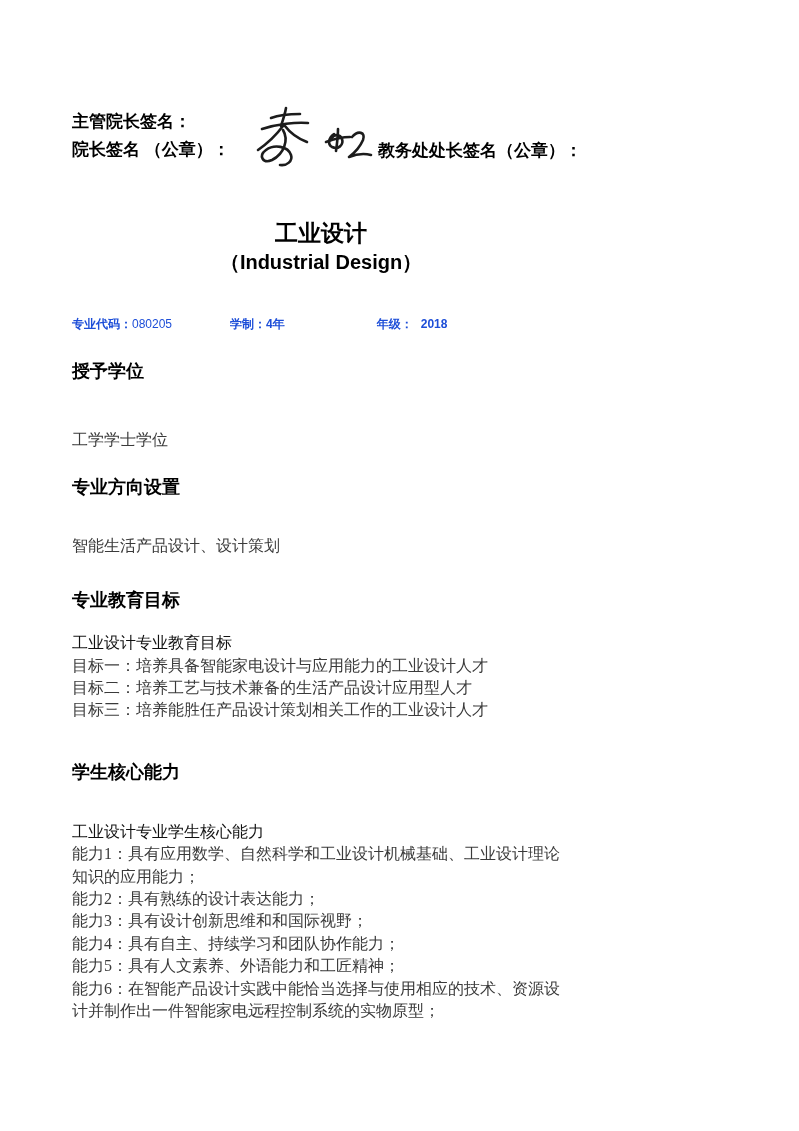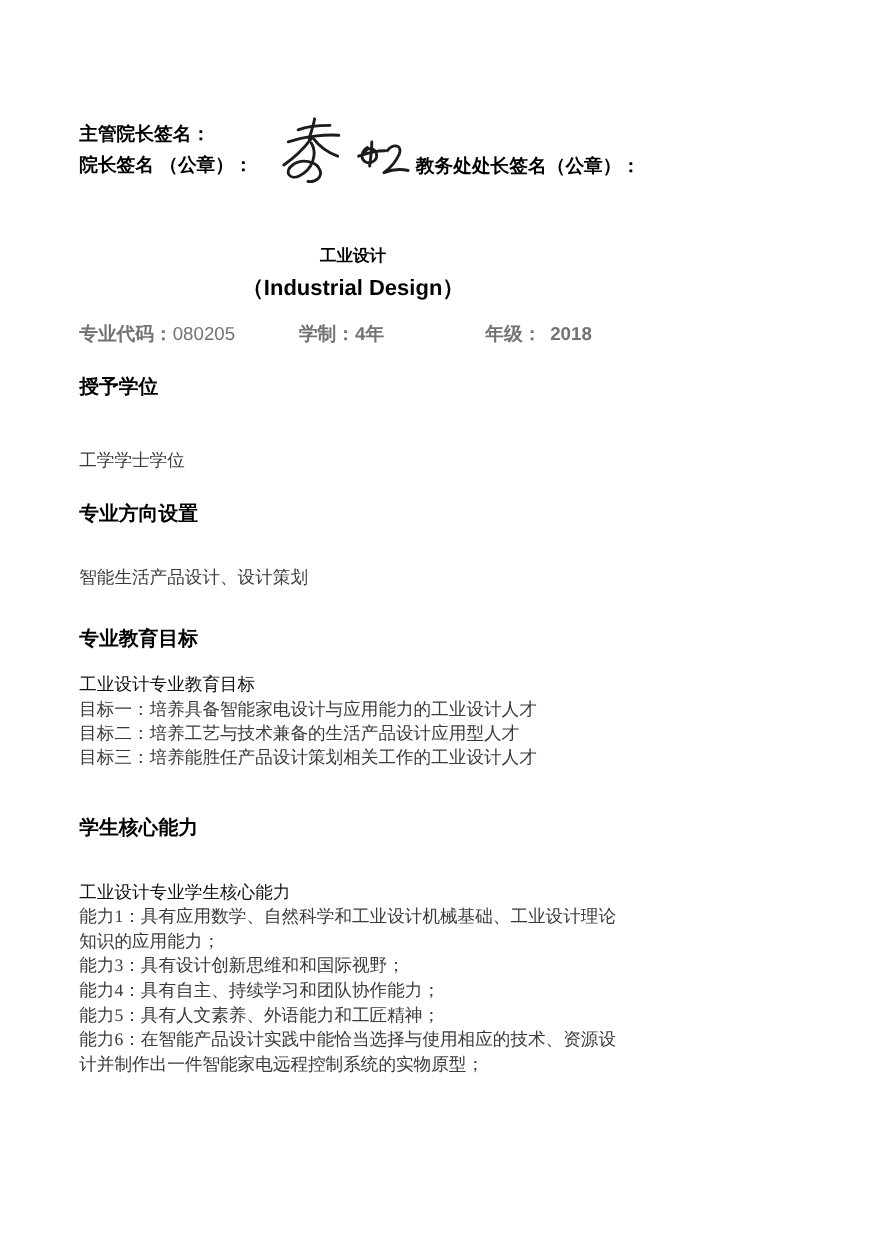--- a/index.html
+++ b/index.html
@@ -46,36 +46,36 @@
     stroke-width: 2.6;
     stroke-linecap: round;
     stroke-linejoin: round;
   }
 
   
   .title-block { margin-top: 54px; text-align: center; color: #000000; }
   .title-zh {
     font-family: "Liberation Sans", "DejaVu Sans", sans-serif;
     font-weight: bold;
-    font-size: 15px;
+    font-size: 23px;
     line-height: 30px;
   }
   .title-en {
     font-family: "Liberation Sans", "DejaVu Sans", sans-serif;
     font-weight: bold;
     font-size: 20px;
     line-height: 28px;
   }
 
   
   .meta-row {
-    margin-top: 16px;
-    font-size: 17px;
+    margin-top: 36px;
+    font-size: 12px;
     line-height: 24px;
-    color: #737373;
+    color: #1d4ed8;
     white-space: nowrap;
   }
   .meta-label {
     font-family: "Liberation Sans", "DejaVu Sans", sans-serif;
     font-weight: bold;
   }
   .meta-value-regular {
     font-family: "Liberation Sans", "DejaVu Sans", sans-serif;
     font-weight: normal;
   }
@@ -164,18 +164,19 @@
 
   <div class="section-heading h-objectives">专业教育目标</div>
   <div class="sub-heading sub-objectives">工业设计专业教育目标</div>
   <div class="item-line">目标一：培养具备智能家电设计与应用能力的工业设计人才</div>
   <div class="item-line">目标二：培养工艺与技术兼备的生活产品设计应用型人才</div>
   <div class="item-line">目标三：培养能胜任产品设计策划相关工作的工业设计人才</div>
 
   <div class="section-heading h-abilities">学生核心能力</div>
   <div class="sub-heading sub-abilities">工业设计专业学生核心能力</div>
   <div class="item-line">能力1：具有应用数学、自然科学和工业设计机械基础、工业设计理论知识的应用能力；</div>
+  <div class="item-line">能力2：具有熟练的设计表达能力；</div>
   <div class="item-line">能力3：具有设计创新思维和和国际视野；</div>
   <div class="item-line">能力4：具有自主、持续学习和团队协作能力；</div>
   <div class="item-line">能力5：具有人文素养、外语能力和工匠精神；</div>
   <div class="item-line">能力6：在智能产品设计实践中能恰当选择与使用相应的技术、资源设计并制作出一件智能家电远程控制系统的实物原型；</div>
 
 </div>
 
 </body></html>

